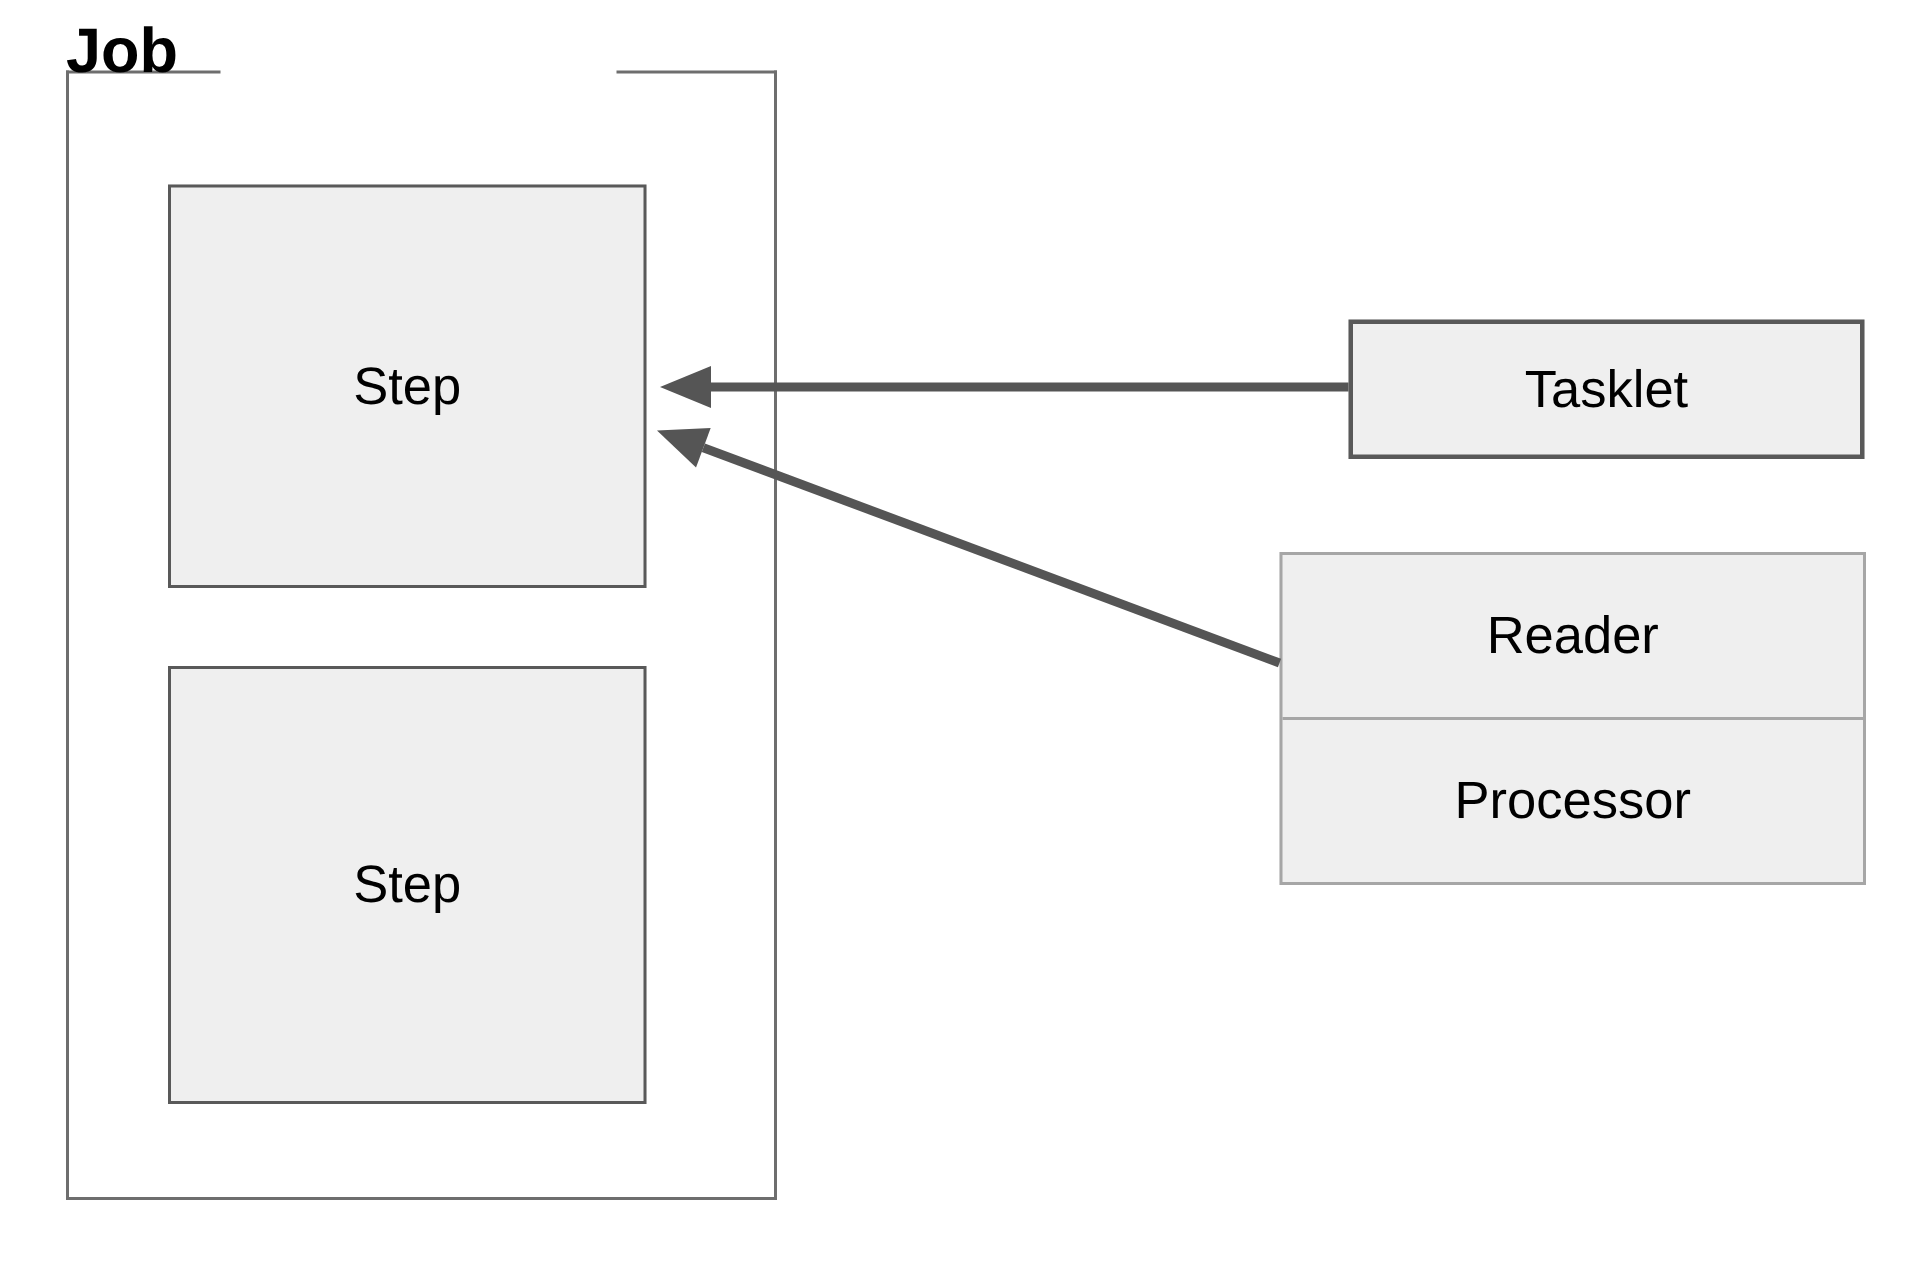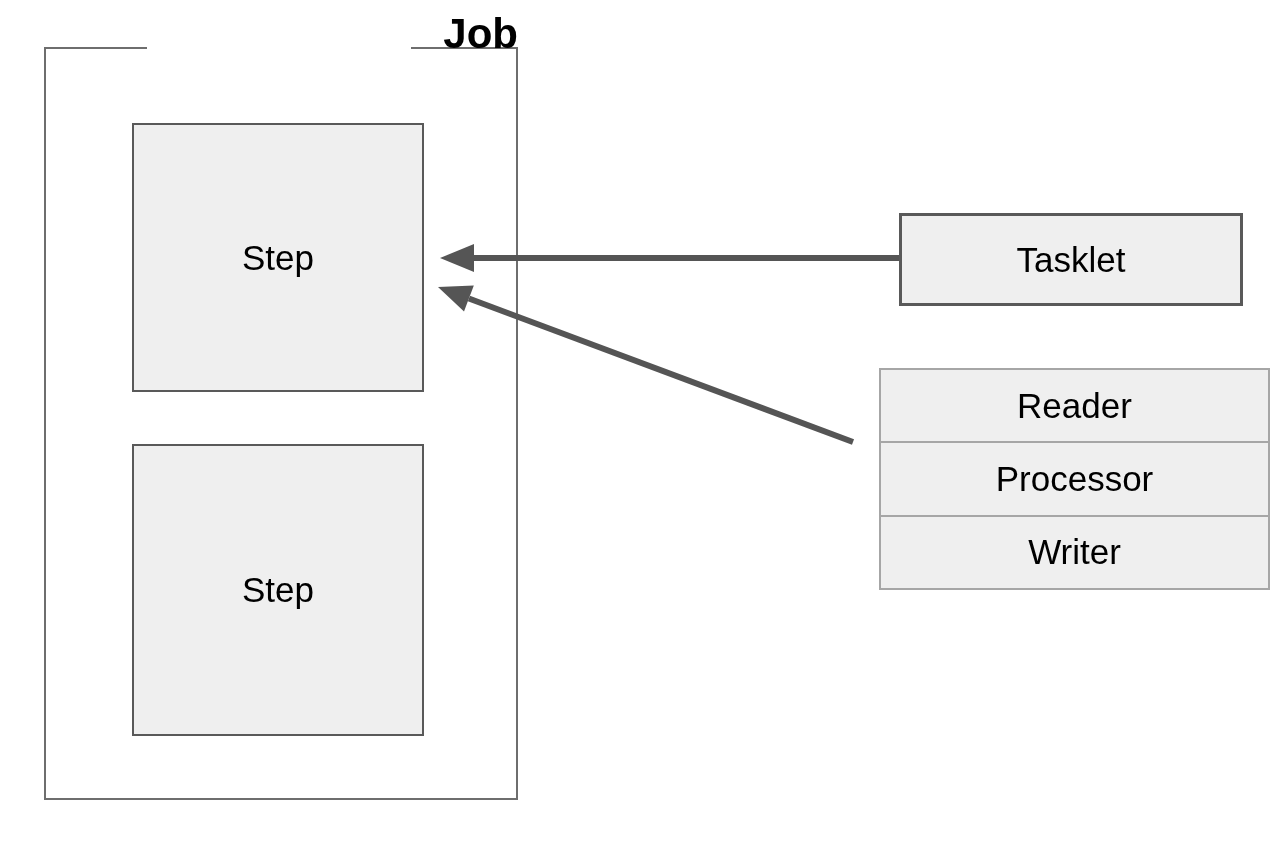--- a/index.html
+++ b/index.html
@@ -36,42 +36,42 @@
     background: #6e6e6e;
   }
   .job-top-seg.left  { left: 44px;  width: 103px; }
   .job-top-seg.right { left: 411px; width: 107px; }
 
   .job-title {
     position: absolute;
     left: 44px;
     top: 10px;
     width: 474px;
-    text-align: right;
+    text-align: left;
     font-size: 42px;
     line-height: 48px;
     font-weight: bold;
     color: #000000;
   }
 
   
   .box {
     position: absolute;
     box-sizing: border-box;
     background: #efefef;
     display: flex;
     align-items: center;
     justify-content: center;
     font-size: 35px;
     color: #000000;
   }
   .step-box {
     border: 2px solid #595959;
-    left: 132px;
-    width: 292px;
+    left: 112px;
+    width: 319px;
   }
   .step-box.one { top: 123px; height: 269px; }
   .step-box.two { top: 444px; height: 292px; }
 
   
   .tasklet-box {
     border: 3px solid #595959;
     left: 899px;
     top: 213px;
     width: 344px;
@@ -83,21 +83,20 @@
     position: absolute;
     left: 853px;
     top: 368px;
     width: 391px;
     height: 222px;
     box-sizing: border-box;
     border: 2px solid #a6a6a6;
     background: #efefef;
     display: flex;
     flex-direction: column;
-    margin-left: 26px;
   }
   .chunk-row {
     flex: 1 1 0;
     display: flex;
     align-items: center;
     justify-content: center;
     font-size: 35px;
     color: #000000;
   }
   .chunk-row + .chunk-row {
@@ -136,23 +135,20 @@
     <span>Tasklet</span>
   </div>
 
   <div class="chunk-stack">
     <div class="chunk-row">
       <span>Reader</span>
     </div>
     <div class="chunk-row">
       <span>Processor</span>
     </div>
-    <div class="chunk-row">
-      <span>Writer</span>
-    </div>
   </div>
 
   <svg class="arrows-layer" viewBox="0 0 1280 854" xmlns="http://www.w3.org/2000/svg">
 
     <line x1="473" y1="258" x2="899" y2="258" stroke-width="6" stroke="#555555"></line>
     <polygon points="440,258 474,244 474,272" fill="#555555"></polygon>
 
     <line x1="468.9" y1="298.5" x2="853" y2="442" stroke-width="6" stroke="#555555"></line>
     <polygon points="438,287 473.8,285.4 464,311.6" fill="#555555"></polygon>
   </svg>

